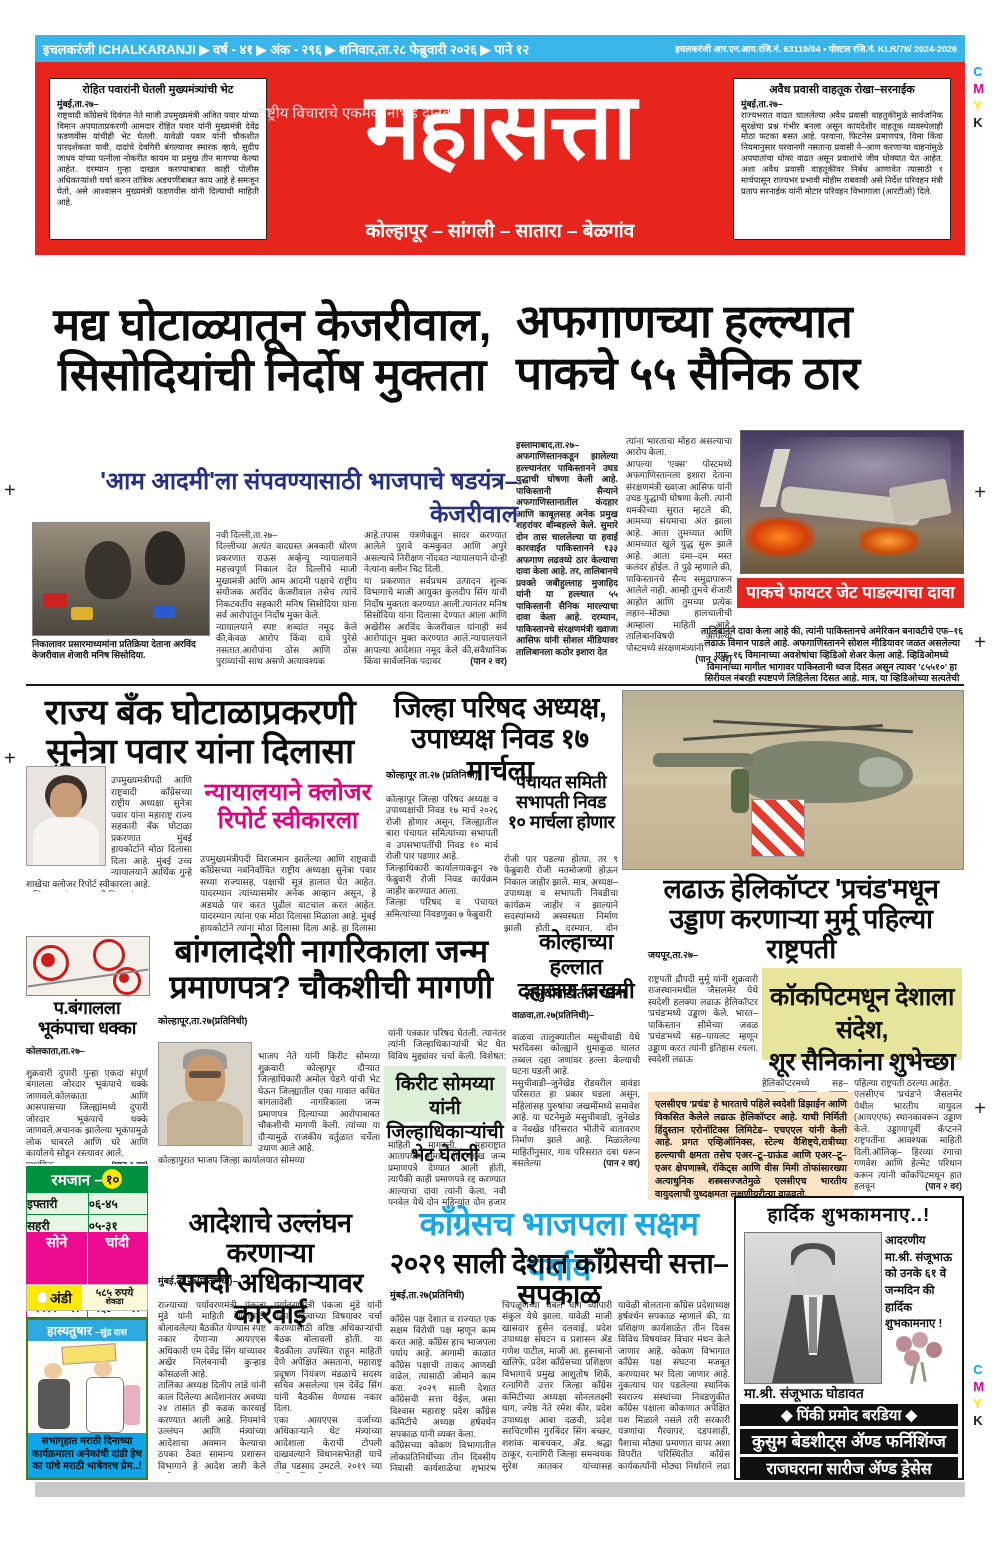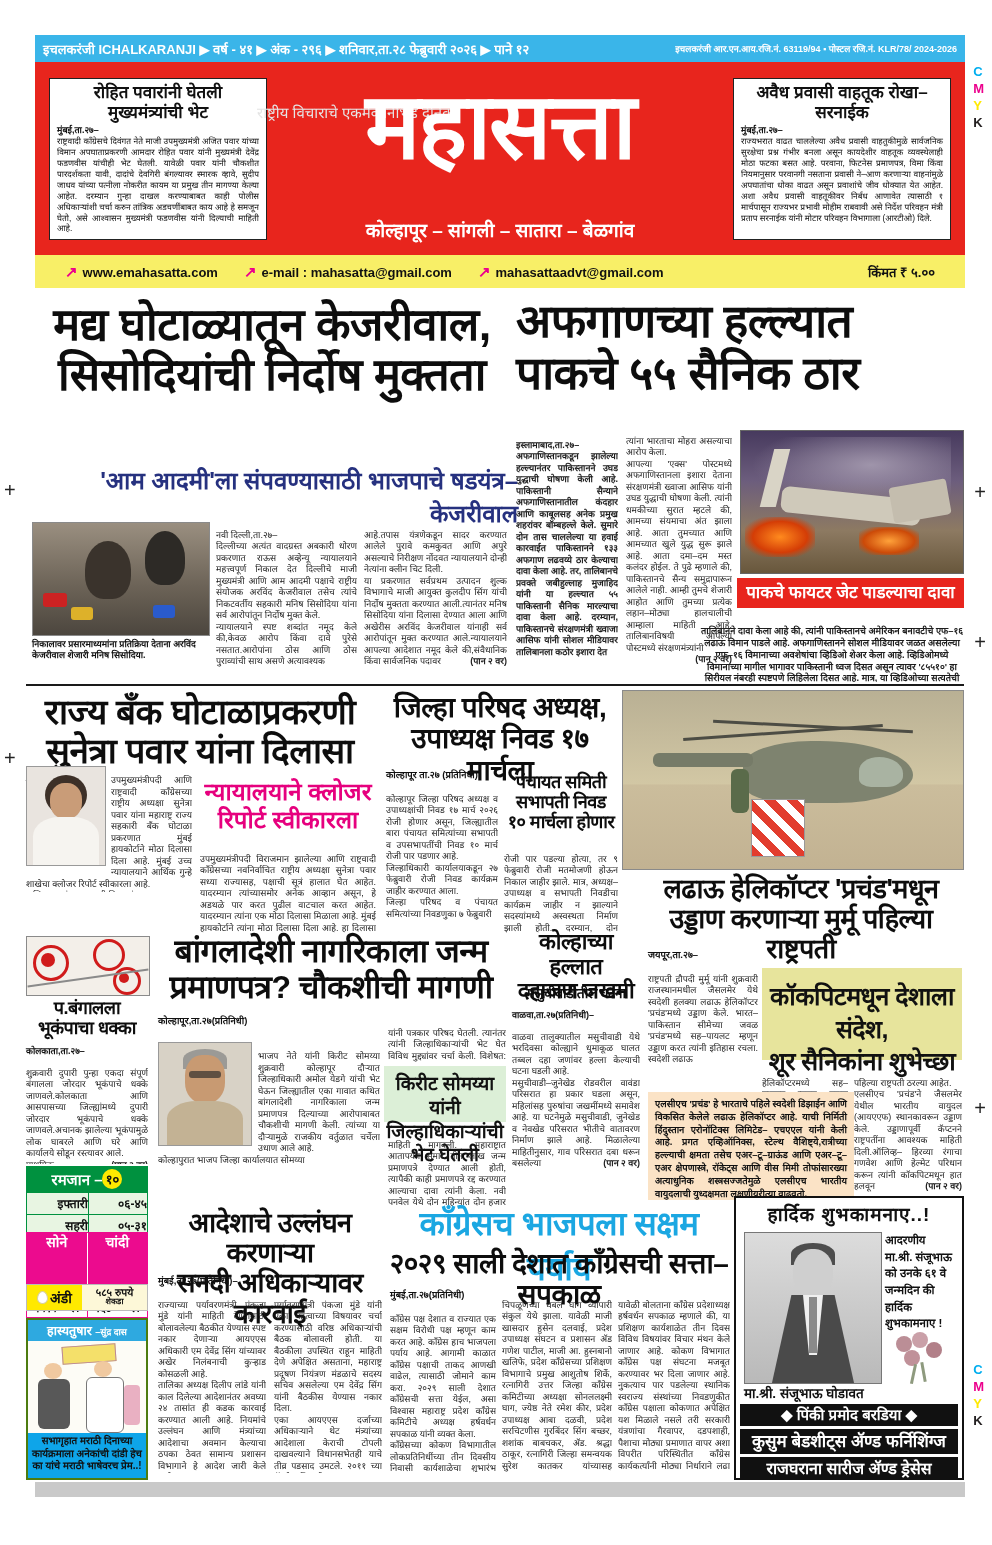--- a/index.html
+++ b/index.html
@@ -12,21 +12,21 @@
   .ph{position:absolute;overflow:hidden;border:1px solid #8a8a8a;}
   .cap{position:absolute;font-size:9px;font-weight:bold;line-height:1.25;color:#111;}
   .cropmark{position:absolute;font-size:20px;font-weight:300;color:#222;line-height:1;}
   .cmyk{position:absolute;display:flex;flex-direction:column;font-weight:bold;font-size:13px;line-height:1.3;}
   
   #topstrip{left:35px;top:35px;width:930px;height:27px;background:#3ab5e9;display:flex;align-items:center;justify-content:space-between;padding:0 8px;box-sizing:border-box;}
   #topstrip .l{color:#fff;font-weight:bold;font-size:13px;white-space:nowrap;}
   #topstrip .r{color:#fff;font-weight:bold;font-size:9px;white-space:nowrap;}
   #masthead{left:35px;top:62px;width:930px;height:193px;background:#e8251d;}
   .mbox{position:absolute;top:16px;width:218px;height:162px;background:#fff;border:1px solid #222;padding:4px 7px;box-sizing:border-box;overflow:hidden;}
-  .mbox .t{font-weight:bold;font-size:17px;text-align:center;line-height:1.15;}
+  .mbox .t{font-weight:bold;font-size:11px;text-align:center;line-height:1.15;}
   .mbox .d{font-weight:bold;font-size:9px;margin-top:1px;}
   .mbox .b{font-size:8.4px;line-height:1.3;text-align:justify;white-space:pre-line;}
   #tagline{position:absolute;left:222px;top:8px;color:#e5e5e5;font-weight:normal;font-size:15px;margin-top:32px;}
   #bigtitle{position:absolute;left:238px;right:238px;top:16px;text-align:center;color:#ffffff;font-weight:900;font-size:92px;line-height:1.05;letter-spacing:-2px;}
   #editions{position:absolute;left:238px;right:238px;bottom:12px;text-align:center;color:#fff;font-weight:bold;font-size:19px;}
   #yellowbar{left:35px;top:255px;width:930px;height:33px;background:#f8ef67;display:flex;align-items:center;gap:26px;padding:0 30px;box-sizing:border-box;font-weight:bold;font-size:13px;}
   .arr{color:#ec008c;font-weight:900;font-size:15px;margin-right:5px;}
   #price{margin-left:auto;font-weight:bold;}
   .redband{position:absolute;background:#e8251d;color:#fff;font-weight:900;text-align:center;}
   .pinkhead{position:absolute;color:#e6007e;font-weight:900;text-align:center;line-height:1.18;white-space:pre-line;}
@@ -34,21 +34,21 @@
   .cyanhead{position:absolute;color:#1ba7e2;font-weight:900;text-align:center;letter-spacing:-0.5px;}
   .boxgreen{position:absolute;background:#dcefd7;font-weight:900;font-size:19px;text-align:center;line-height:1.25;padding-top:6px;box-sizing:border-box;white-space:pre-line;}
   .boxyellow{position:absolute;background:#e7e49c;font-weight:900;font-size:25px;text-align:center;line-height:1.3;padding-top:12px;box-sizing:border-box;white-space:pre-line;letter-spacing:-0.5px;}
   .boxorange{position:absolute;background:#fbe3c6;font-size:9.5px;font-weight:bold;line-height:1.35;text-align:justify;padding:6px 7px;box-sizing:border-box;overflow:hidden;}
   .line{position:absolute;background:#1a1a1a;}
   
   #ramjan{left:26px;top:1166px;width:122px;}
   #ramjan .hd{background:#00913f;color:#fff;font-weight:bold;font-size:15px;text-align:center;padding:3px 0;display:flex;align-items:center;justify-content:center;gap:0;}
   #ramjan .daycirc{background:#ffe900;color:#111;border-radius:50%;width:20px;height:20px;display:inline-flex;align-items:center;justify-content:center;font-size:13px;}
   #ramjan table{border-collapse:collapse;width:100%;background:#e8f5e2;}
-  #ramjan td{border:1.5px solid #00913f;font-weight:bold;font-size:12px;text-align:right;padding:2px 0;}
+  #ramjan td{border:1.5px solid #00913f;font-weight:bold;font-size:12px;text-align:left;padding:2px 0;}
   #rates{left:26px;top:1232px;width:122px;border:1.5px solid #ec0b8e;box-sizing:border-box;}
   #rates .top{display:flex;background:#ec0b8e;color:#fff;}
   #rates .cell{flex:1;text-align:center;padding:2px 0 3px;border-right:1.5px solid #fff;}
   #rates .cell:last-child{border-right:none;}
   #rates .lbl{font-weight:900;font-size:14px;line-height:1;}
   #rates .unit{font-size:8px;font-weight:bold;margin-top:36px;}
   #rates .vals{display:flex;background:#fff;color:#111;}
   #rates .val{flex:1;font-weight:900;font-size:10.5px;text-align:center;padding:2px 0;border-right:1.5px solid #ec0b8e;}
   #rates .val:last-child{border-right:none;}
   #eggs{left:26px;top:1284px;width:122px;height:27px;display:flex;border:1px solid #bbb;box-sizing:border-box;}
@@ -106,26 +106,20 @@
     <div class="mbox" style="right:14px;">
       <div class="t">अवैध प्रवासी वाहतूक रोखा–सरनाईक</div>
       <div class="d">मुंबई,ता.२७–</div>
       <div class="b">राज्यभरात वाढत चाललेल्या अवैध प्रवासी वाहतुकीमुळे सार्वजनिक सुरक्षेचा प्रश्न गंभीर बनला असून कायदेशीर वाहतूक व्यवस्थेलाही मोठा फटका बसत आहे. परवाना, फिटनेस प्रमाणपत्र, विमा किंवा नियमानुसार परवानगी नसताना प्रवासी ने–आण करणाऱ्या वाहनांमुळे अपघातांचा धोका वाढत असून प्रवाशांचे जीव धोक्यात येत आहेत. अशा अवैध प्रवासी वाहतूकीवर निर्बंध आणावेत त्यासाठी १ मार्चपासून राज्यभर प्रभावी मोहीम राबवावी असे निर्देश परिवहन मंत्री प्रताप सरनाईक यांनी मोटार परिवहन विभागाला (आरटीओ) दिले.</div>
     </div>
     <div id="tagline">राष्ट्रीय विचाराचे एकमेव निर्भिड दैनिक</div>
     <div id="bigtitle">महासत्ता</div>
     <div id="editions">कोल्हापूर – सांगली – सातारा – बेळगांव</div>
   </div>
 
-  <div class="abs" id="yellowbar">
-    <span><span class="arr">↗</span><span>www.emahasatta.com</span></span>
-    <span><span class="arr">↗</span><span>e-mail : mahasatta@gmail.com</span></span>
-    <span><span class="arr">↗</span><span>mahasattaadvt@gmail.com</span></span>
-    <span id="price">किंमत ₹ ५.००</span>
-  </div>
 
   <div class="hl" style="left:26px;top:300px;width:492px;font-size:45px;">मद्य घोटाळ्यातून केजरीवाल,
 सिसोदियांची निर्दोष मुक्तता</div>
   <div class="bluehead" style="left:26px;top:463px;width:492px;font-size:24px;">'आम आदमी'ला संपवण्यासाठी भाजपाचे षडयंत्र–केजरीवाल</div>
 
   <div class="ph" style="left:32px;top:522px;width:176px;height:112px;background:linear-gradient(180deg,#9a8f80 0%,#6d6458 55%,#4c463e 100%);">
     <div class="abs" style="left:52px;top:18px;width:46px;height:58px;background:#3a332c;border-radius:50% 50% 40% 40%;"></div>
     <div class="abs" style="left:112px;top:8px;width:40px;height:54px;background:#2d2a26;border-radius:50% 50% 40% 40%;"></div>
     <div class="abs" style="left:10px;top:70px;width:24px;height:14px;background:#c22;border-radius:3px;"></div>
     <div class="abs" style="left:38px;top:84px;width:22px;height:13px;background:#ddb12a;border-radius:3px;"></div>

